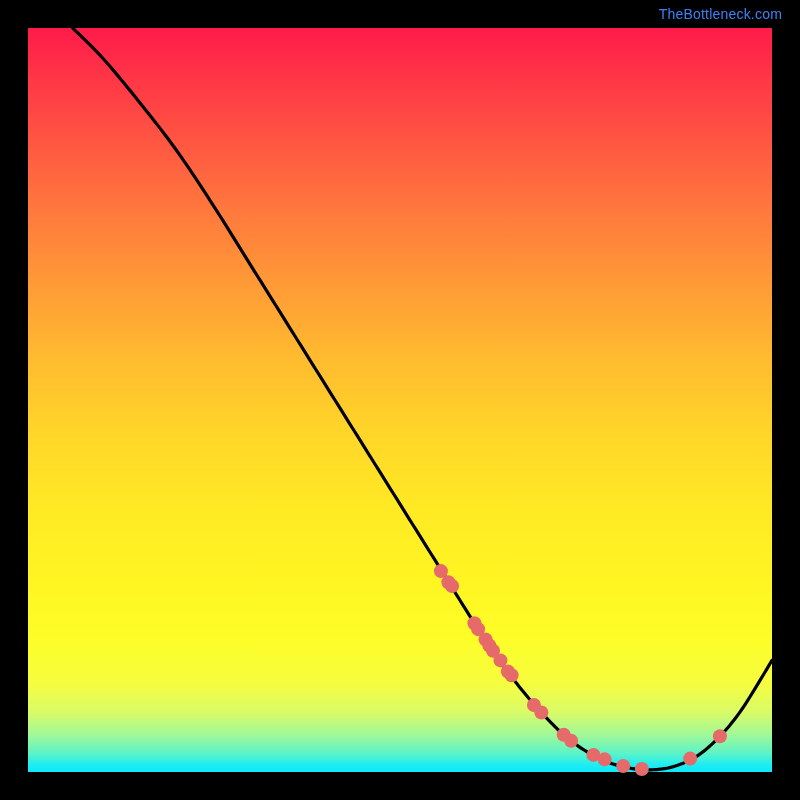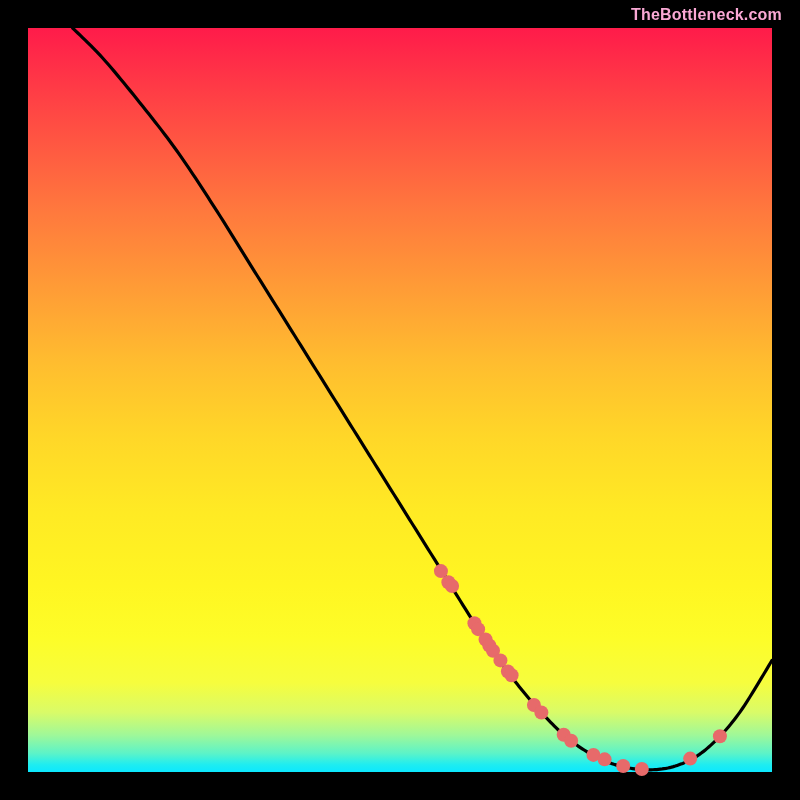--- a/index.html
+++ b/index.html
@@ -8,23 +8,23 @@
     height: 800px;
     background: #000;
     position: relative;
     overflow: hidden;
     font-family: Arial, sans-serif;
   }
   .watermark {
     position: absolute;
     top: 6px;
     right: 18px;
-    color: #f9a8d4;
-    font-size: 16px;
-    font-weight: 700;
+    color: #3b82f6;
+    font-size: 14px;
+    font-weight: 400;
     z-index: 10;
     letter-spacing: 0.2px;
   }
   .plot-area {
     position: absolute;
     left: 28px;
     top: 28px;
     width: 744px;
     height: 744px;
     background: linear-gradient(to bottom,

